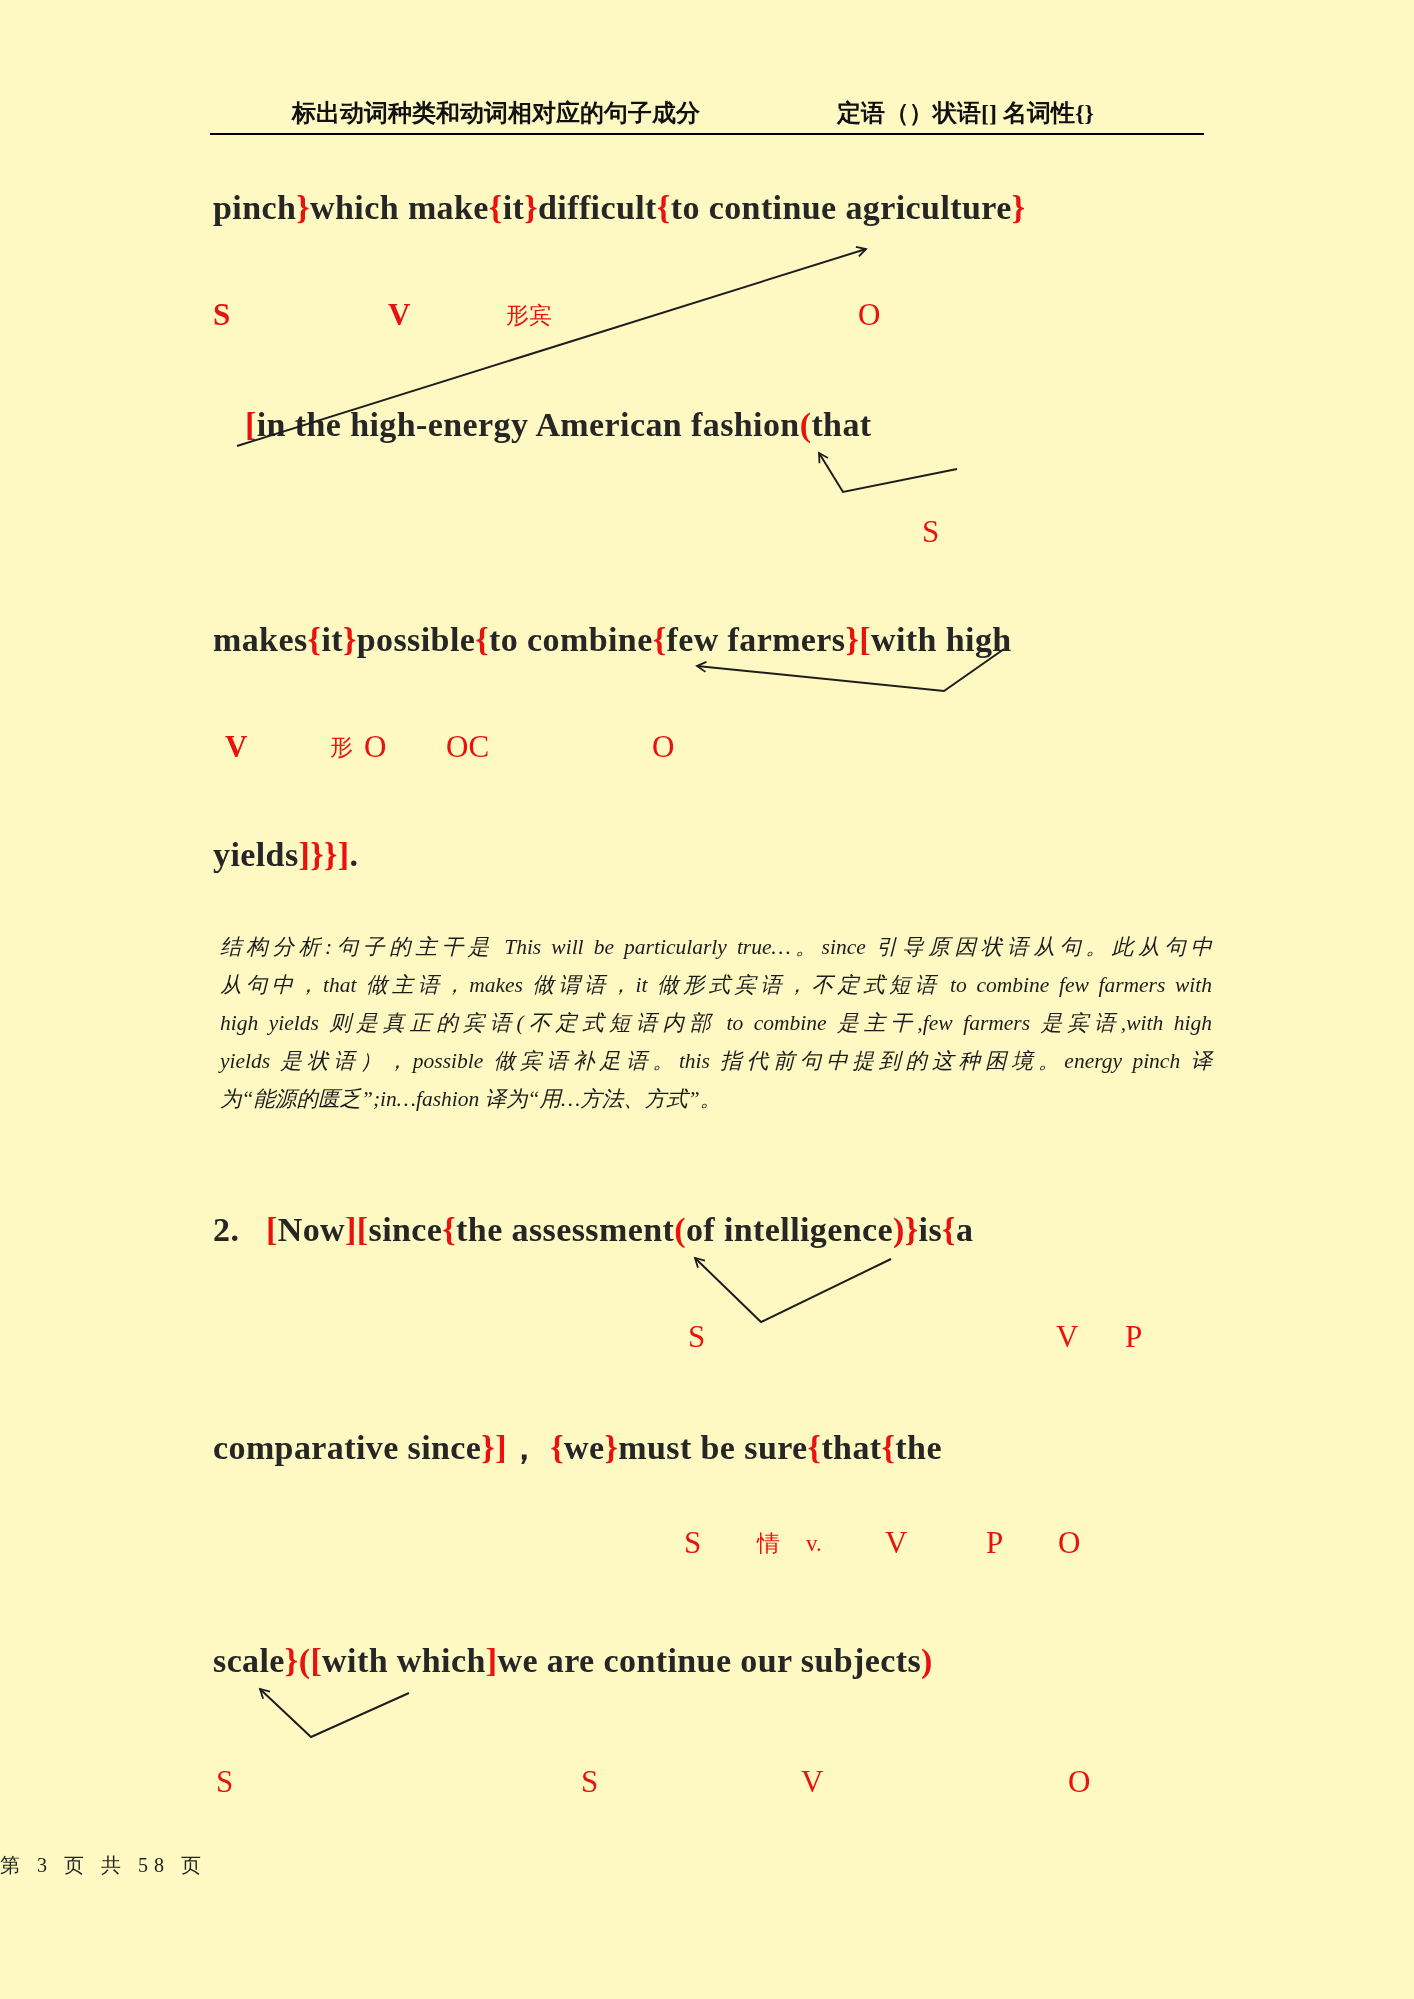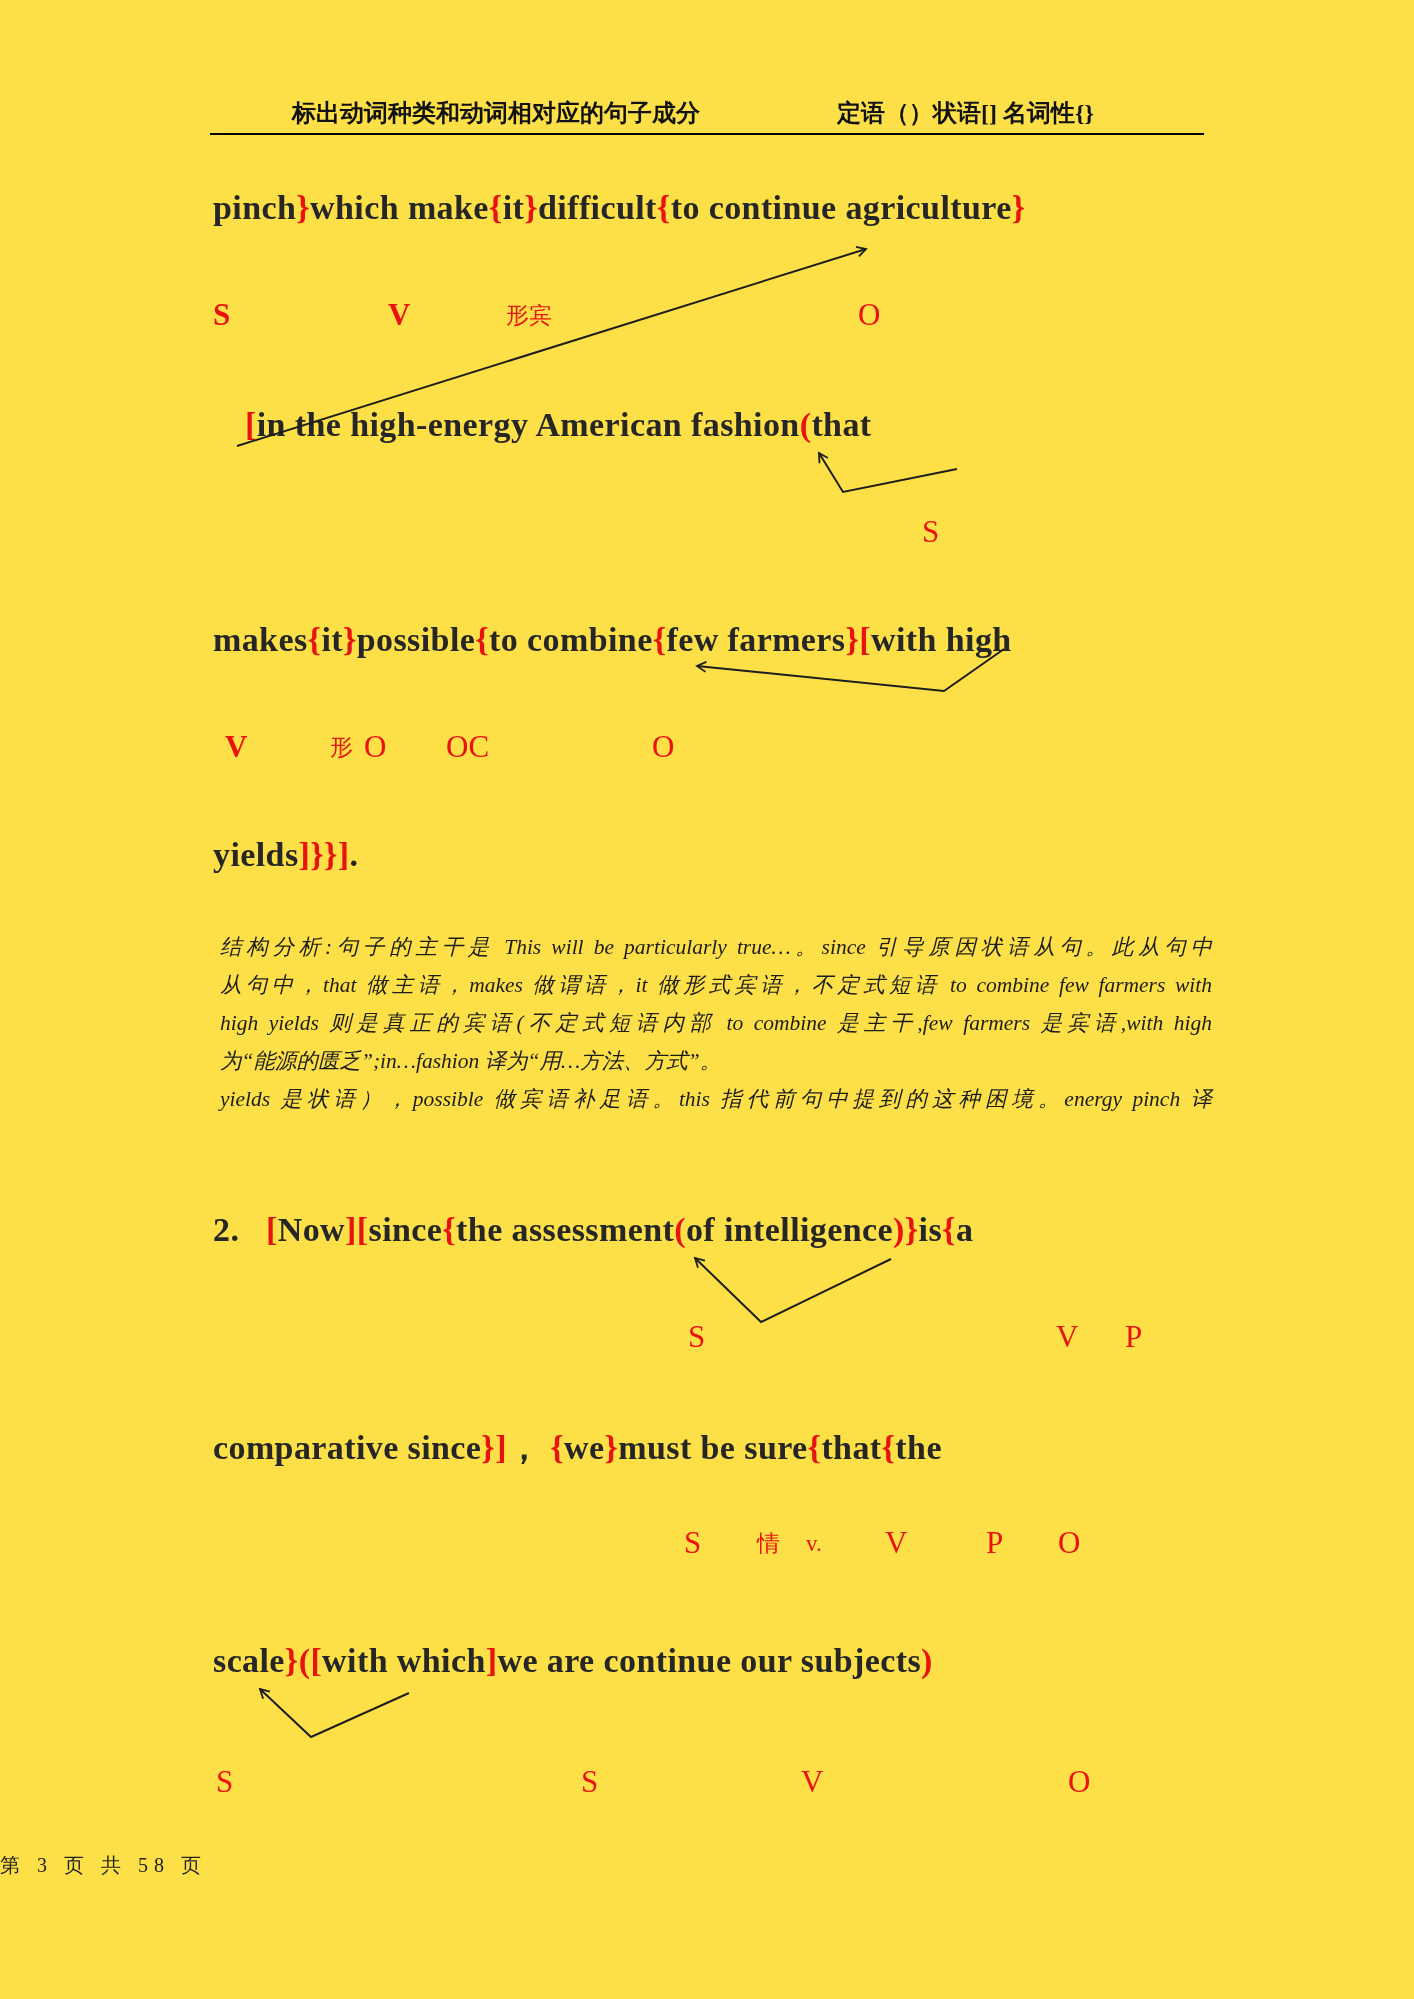--- a/index.html
+++ b/index.html
@@ -1,17 +1,17 @@
 <!DOCTYPE html>
 <html><head>
 <meta charset="utf-8">
 <style>
   :root{ --red:#e8120e; --ink:#262626; }
   html,body{margin:0;padding:0;background:#ffffff;}
-  .page{position:relative;width:1414px;height:1999px;background:#fde047;overflow:hidden;
+  .page{position:relative;width:1414px;height:1999px;background:#fef9c3;overflow:hidden;
         font-family:"Liberation Serif","DejaVu Serif",serif;}
   .hdr{position:absolute;top:96px;font-weight:bold;font-size:24px;line-height:34px;
        color:#111;white-space:nowrap;}
   .rule{position:absolute;left:210px;top:133px;width:994px;height:2px;background:#000;}
   .sline{position:absolute;left:213px;white-space:nowrap;font-weight:bold;font-size:34px;
          line-height:46px;letter-spacing:.4px;color:var(--ink);}
   .seg{color:var(--ink);}
   .seg.red{color:var(--red);}
   .lrow{position:absolute;left:0;width:100%;height:44px;}
   .lbl{position:absolute;top:0;font-size:31px;line-height:44px;color:var(--red);white-space:nowrap;}
@@ -77,22 +77,22 @@
         <span class="lbl" style="left: 581px;">S</span>
         <span class="lbl" style="left: 801px;">V</span>
         <span class="lbl" style="left: 1068px;">O</span>
       </div>
     </div>
 
   <div class="para" id="para">
       <div class="pline just">结构分析:句子的主干是 This will be particularly true…。since 引导原因状语从句。此从句中</div>
       <div class="pline just">从句中，that 做主语，makes 做谓语，it 做形式宾语，不定式短语 to combine few farmers with</div>
       <div class="pline just">high yields 则是真正的宾语(不定式短语内部 to combine 是主干,few farmers 是宾语,with high</div>
+      <div class="pline just">yields 是状语），possible 做宾语补足语。this 指代前句中提到的这种困境。energy pinch 译</div>
       <div class="pline">为“能源的匮乏”;in…fashion 译为“用…方法、方式”。</div>
-      <div class="pline just">yields 是状语），possible 做宾语补足语。this 指代前句中提到的这种困境。energy pinch 译</div>
     </div>
 
   <svg class="overlay" width="1414" height="1999" viewBox="0 0 1414 1999">
     <defs>
       <marker id="ah" markerWidth="18" markerHeight="14" refX="11" refY="6" orient="auto" markerUnits="userSpaceOnUse">
         <path d="M2,1 L11,6 L2,11" fill="none" stroke="#1d1d1d" stroke-width="1.8"></path>
       </marker>
     </defs>
     <path d="M237,446 L866,249" fill="none" stroke="#1d1d1d" stroke-width="2" marker-end="url(#ah)"></path>
     <path d="M957,469 L843,492 L819,453" fill="none" stroke="#1d1d1d" stroke-width="2" marker-end="url(#ah)"></path>

